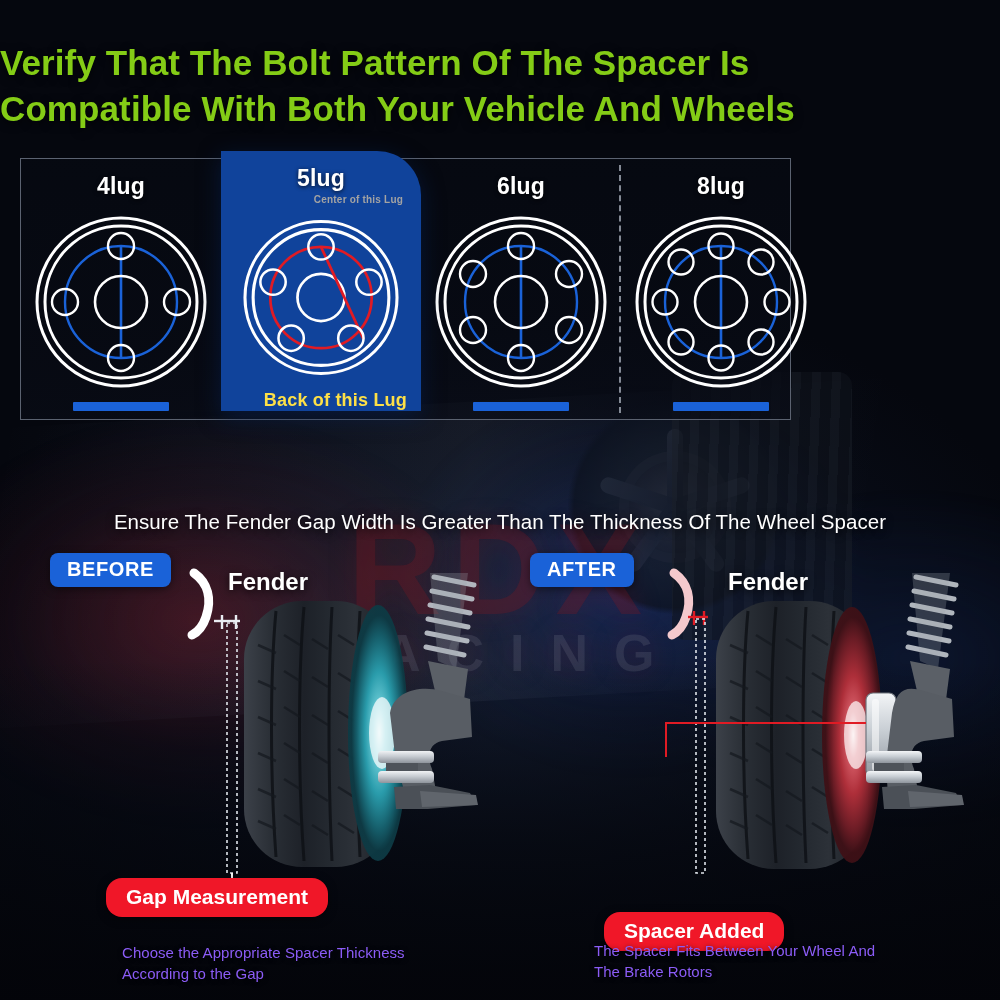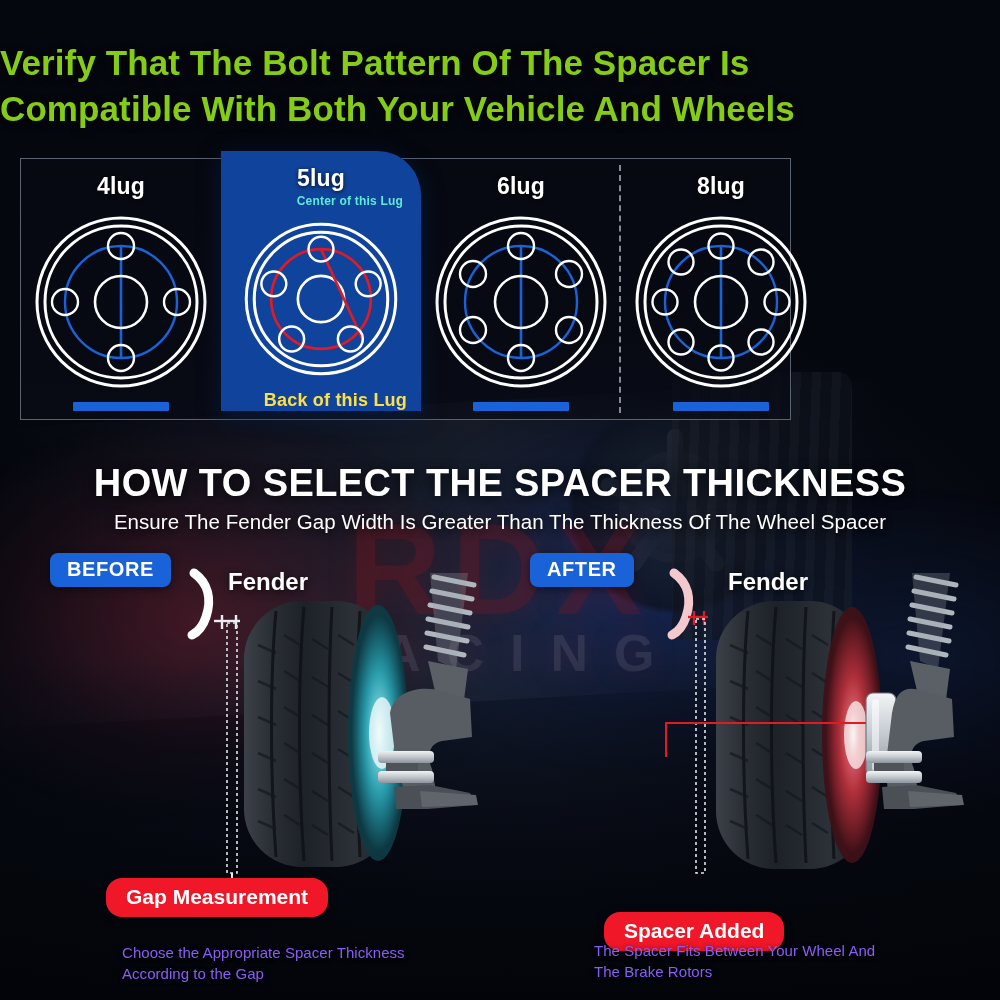--- a/index.html
+++ b/index.html
@@ -111,21 +111,21 @@
   
   .lugcell.active{
     background:#10439b;
     border-radius:0 44px 0 0;
     z-index:3;
     margin-top:-8px; margin-bottom:-40px;
     box-shadow:0 6px 22px rgba(8,34,86,.55);
   }
   .lugcell.active .title{ margin-top:14px; }
   .lugcell.active .sublabel-top{
-    color:#5eead4; font-size:12px; font-weight:700; letter-spacing:.2px;
+    color:#a3a3a3; font-size:10px; font-weight:700; letter-spacing:.2px;
     align-self:flex-end; margin-right:18px; margin-top:2px;
   }
   .lugcell.active .sublabel-bottom{
     color:#fde047; font-size:18px; font-weight:700; letter-spacing:.2px;
     align-self:flex-end; margin-right:14px; margin-top:2px;
   }
 
   
   .sec-title{
     position:absolute; left:0; top:462px; width:100%; text-align:center;
@@ -263,21 +263,20 @@
         <circle cx="140" cy="140" r="12.5" fill="none" stroke="#ffffff" stroke-width="2.4"></circle>
         <circle cx="100" cy="156" r="12.5" fill="none" stroke="#ffffff" stroke-width="2.4"></circle>
         <circle cx="60" cy="140" r="12.5" fill="none" stroke="#ffffff" stroke-width="2.4"></circle>
         <circle cx="44" cy="100" r="12.5" fill="none" stroke="#ffffff" stroke-width="2.4"></circle>
         <circle cx="60" cy="60" r="12.5" fill="none" stroke="#ffffff" stroke-width="2.4"></circle>
       </svg>
       <div class="underbar"></div>
     </div>
   </div>
 
-  <div class="sec-title">HOW TO SELECT THE SPACER THICKNESS</div>
   <div class="sec-sub">Ensure The Fender Gap Width Is Greater Than The Thickness Of The Wheel Spacer</div>
 
   <div class="badge-blue" style="left:50px; top:553px;">BEFORE</div>
   <div class="fender-label" style="left:228px; top:568px;">Fender</div>
 
   <svg class="illus" style="left:180px; top:565px;" width="300" height="330" viewBox="0 0 300 330">
     <defs>
       <linearGradient id="tireB" x1="0" y1="0" x2="1" y2="0">
         <stop offset="0%" stop-color="#3c4149"></stop>
         <stop offset="18%" stop-color="#2a2f36"></stop>

